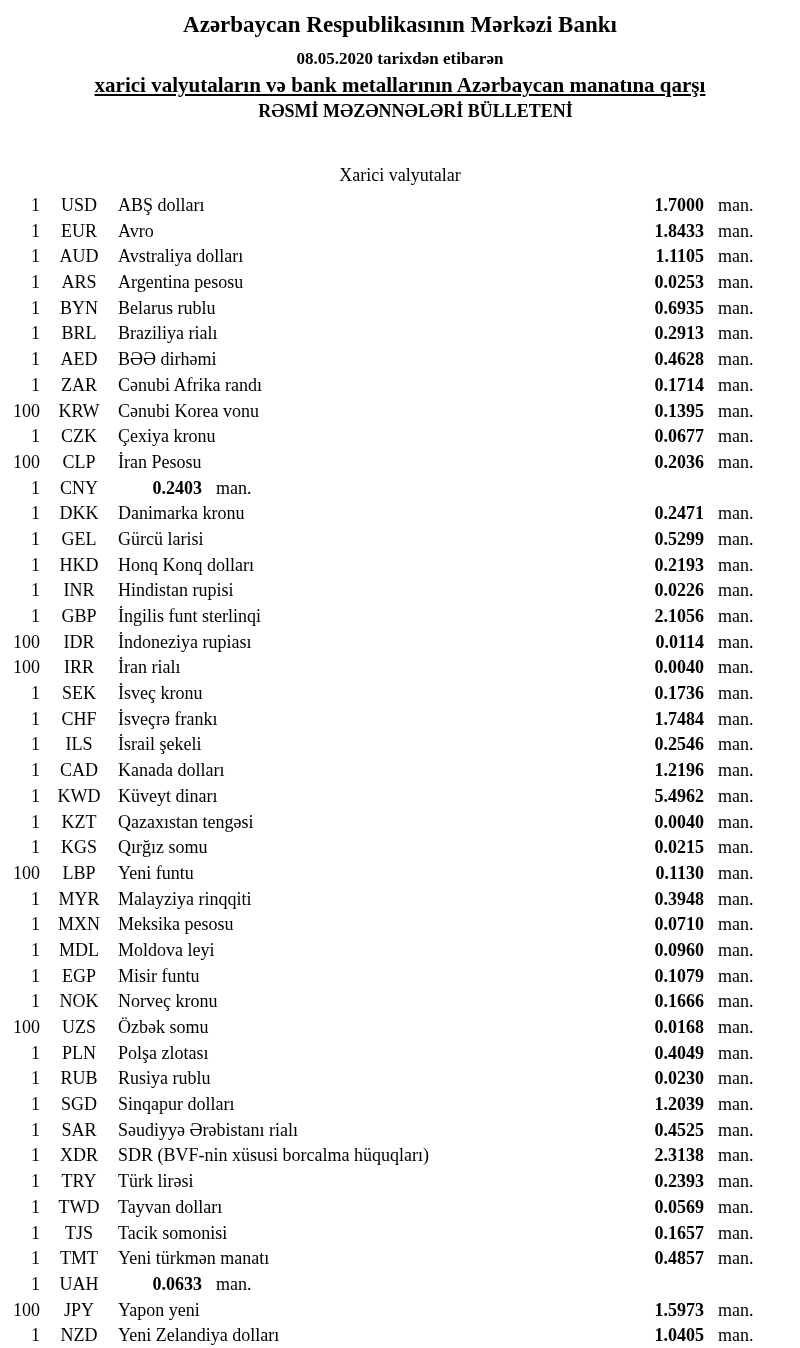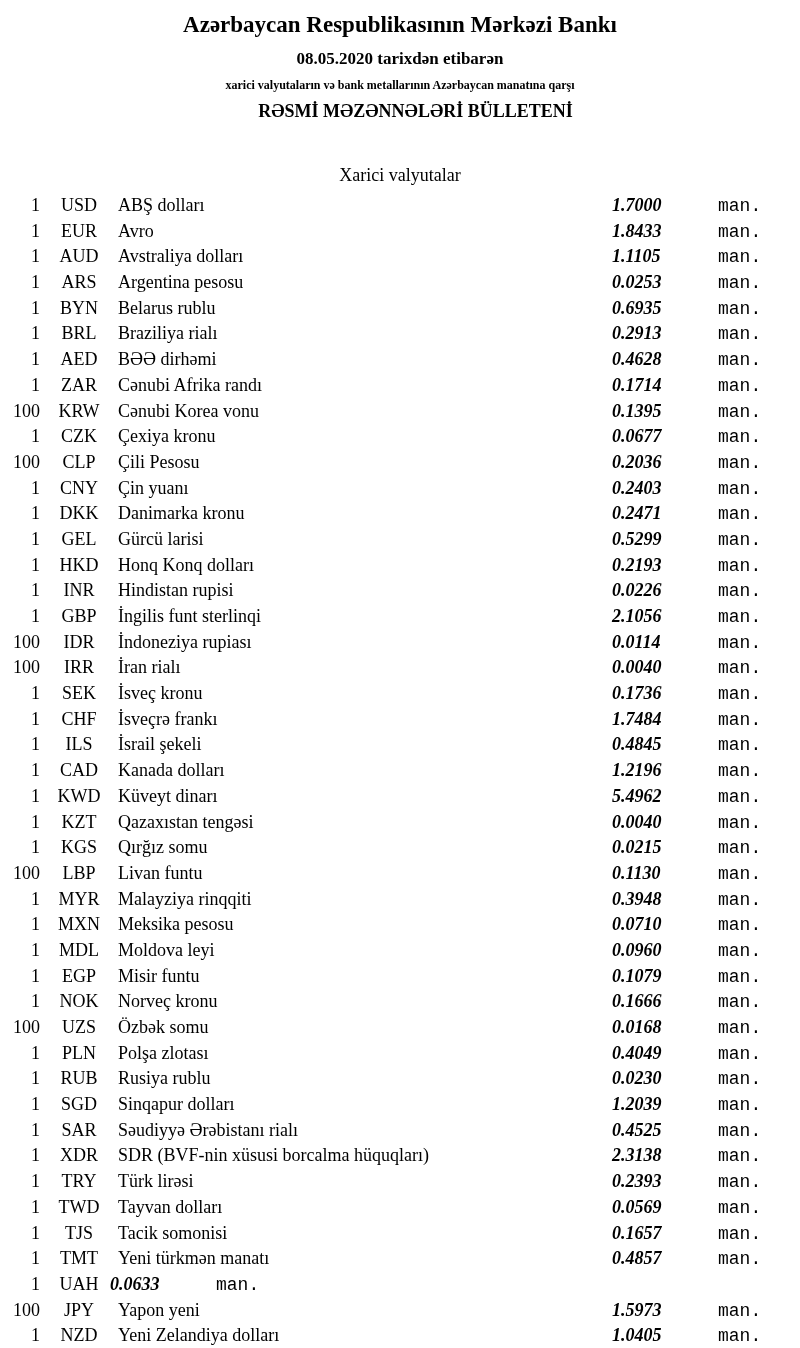--- a/index.html
+++ b/index.html
@@ -25,23 +25,24 @@
     font-weight: bold;
     line-height: 30px;
   }
   .date-line {
     font-size: 17px;
     font-weight: bold;
     line-height: 26px;
     margin-top: 6px;
   }
   .subtitle-line {
-    font-size: 12px;
+    font-size: 21px;
     font-weight: bold;
     line-height: 26px;
+    text-decoration: underline;
   }
   .bulletin-line {
     font-size: 18px;
     font-weight: bold;
     line-height: 27px;
     padding-left: 31px;
   }
   .section-title {
     text-align: center;
     font-size: 18px;
@@ -72,32 +73,30 @@
     flex: 0 0 auto;
   }
   .name {
     flex: 1 1 auto;
     padding-left: 8px;
     white-space: nowrap;
     overflow: hidden;
   }
   .rate {
     width: 92px;
-    text-align: left;
+    text-align: right;
     font-weight: bold;
-    font-style: italic;
     flex: 0 0 auto;
   }
   .unit {
     width: 52px;
     text-align: left;
     margin-left: 14px;
     margin-right: 30px;
     flex: 0 0 auto;
-    font-family: Liberation Mono, monospace;
   }
 </style>
 </head>
 <body>
 
 <div class="page">
 
   <div class="header">
     <div class="title">Azərbaycan Respublikasının Mərkəzi Bankı</div>
     <div class="date-line">08.05.2020 tarixdən etibarən</div>
@@ -174,28 +173,27 @@
       <div class="row">
         <span class="qty">1</span>
         <span class="code">CZK</span>
         <span class="name">Çexiya kronu</span>
         <span class="rate">0.0677</span>
         <span class="unit">man.</span>
       </div>
       <div class="row">
         <span class="qty">100</span>
         <span class="code">CLP</span>
-        <span class="name">Çili Pesosu</span>
+        <span class="name">İran Pesosu</span>
         <span class="rate">0.2036</span>
         <span class="unit">man.</span>
       </div>
       <div class="row">
         <span class="qty">1</span>
         <span class="code">CNY</span>
-        <span class="name">Çin yuanı</span>
         <span class="rate">0.2403</span>
         <span class="unit">man.</span>
       </div>
       <div class="row">
         <span class="qty">1</span>
         <span class="code">DKK</span>
         <span class="name">Danimarka kronu</span>
         <span class="rate">0.2471</span>
         <span class="unit">man.</span>
       </div>
@@ -252,21 +250,21 @@
         <span class="qty">1</span>
         <span class="code">CHF</span>
         <span class="name">İsveçrə frankı</span>
         <span class="rate">1.7484</span>
         <span class="unit">man.</span>
       </div>
       <div class="row">
         <span class="qty">1</span>
         <span class="code">ILS</span>
         <span class="name">İsrail şekeli</span>
-        <span class="rate">0.4845</span>
+        <span class="rate">0.2546</span>
         <span class="unit">man.</span>
       </div>
       <div class="row">
         <span class="qty">1</span>
         <span class="code">CAD</span>
         <span class="name">Kanada dolları</span>
         <span class="rate">1.2196</span>
         <span class="unit">man.</span>
       </div>
       <div class="row">
@@ -286,21 +284,21 @@
       <div class="row">
         <span class="qty">1</span>
         <span class="code">KGS</span>
         <span class="name">Qırğız somu</span>
         <span class="rate">0.0215</span>
         <span class="unit">man.</span>
       </div>
       <div class="row">
         <span class="qty">100</span>
         <span class="code">LBP</span>
-        <span class="name">Livan funtu</span>
+        <span class="name">Yeni funtu</span>
         <span class="rate">0.1130</span>
         <span class="unit">man.</span>
       </div>
       <div class="row">
         <span class="qty">1</span>
         <span class="code">MYR</span>
         <span class="name">Malayziya rinqqiti</span>
         <span class="rate">0.3948</span>
         <span class="unit">man.</span>
       </div>

